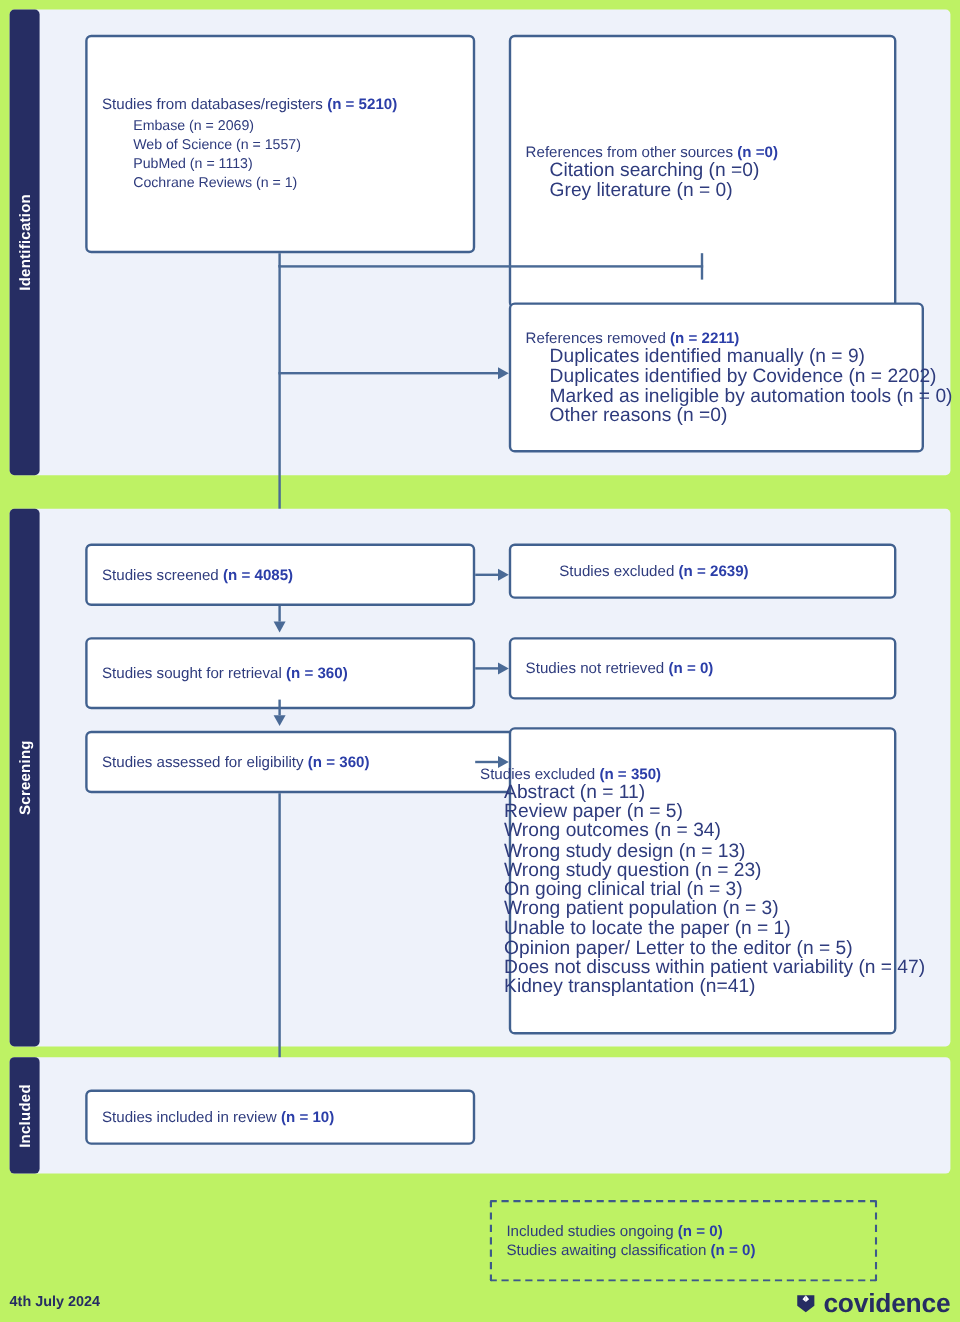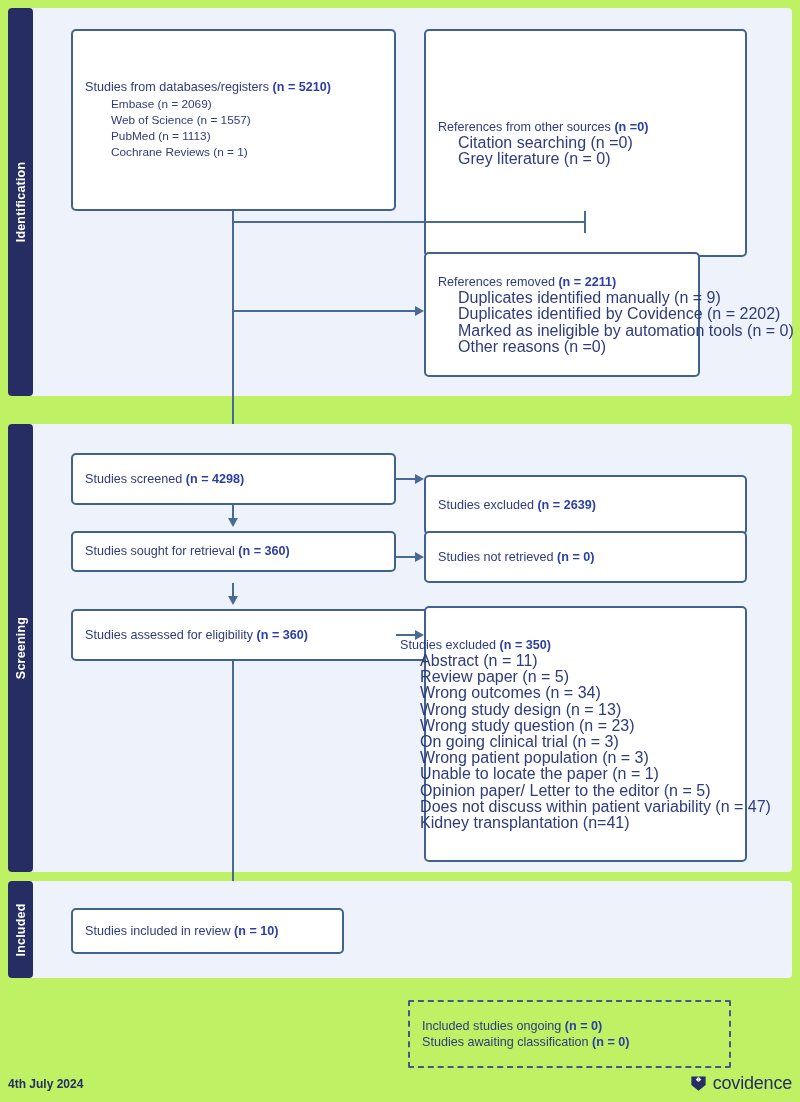--- a/index.html
+++ b/index.html
@@ -118,22 +118,22 @@
   .brand {
     position: absolute;
     right: 8px;
     top: 1073px;
     display: flex;
     align-items: center;
     gap: 5px;
   }
   .brand-name {
     color: #262d63;
-    font-size: 18px;
-    font-weight: normal;
+    font-size: 22px;
+    font-weight: bold;
     letter-spacing: -.2px;
   }
 </style>
 </head>
 <body>
 
 <div id="page">
 
   <div class="stage-panel" style="left:8px; top:8px; width:784px; height:388px;"></div>
   <div class="stage-band" style="left:8px; top:8px; width:25px; height:388px;">
@@ -157,21 +157,21 @@
     <div class="box-inner">
       <div class="line head">
         <span>References from other sources</span>
         <span class="n">(n =0)</span>
       </div>
       <div class="line sub-small">Citation searching (n =0)</div>
       <div class="line sub-small">Grey literature (n = 0)</div>
     </div>
   </div>
 
-  <div class="box" style="left:424px; top:252px; width:276px; height:125px;">
+  <div class="box" style="left:424px; top:252px; width:346px; height:125px;">
     <div class="box-inner">
       <div class="line head">
         <span>References removed</span>
         <span class="n">(n = 2211)</span>
       </div>
       <div class="line sub-small">Duplicates identified manually (n = 9)</div>
       <div class="line sub-small">Duplicates identified by Covidence (n = 2202)</div>
       <div class="line sub-small">Marked as ineligible by automation tools (n = 0)</div>
       <div class="line sub-small">Other reasons (n =0)</div>
     </div>
@@ -191,41 +191,41 @@
 
   <div class="stage-panel" style="left:8px; top:424px; width:784px; height:448px;"></div>
   <div class="stage-band" style="left:8px; top:424px; width:25px; height:448px;">
     <span class="stage-band-label">Screening</span>
   </div>
 
   <div class="box" style="left:71px; top:453px; width:325px; height:52px;">
     <div class="box-inner">
       <div class="line head">
         <span>Studies screened</span>
-        <span class="n">(n = 4298)</span>
-      </div>
-    </div>
-  </div>
-
-  <div class="box" style="left:424px; top:475px; width:323px; height:60px;">
+        <span class="n">(n = 4085)</span>
+      </div>
+    </div>
+  </div>
+
+  <div class="box" style="left:424px; top:453px; width:323px; height:46px;padding-left:28px;">
     <div class="box-inner">
       <div class="line head">
         <span>Studies excluded</span>
         <span class="n">(n = 2639)</span>
       </div>
     </div>
   </div>
 
   <div class="conn h" style="left:396px; top:478px; width:19px;"></div>
   <div class="arrow-right" style="left:415px; top:473.5px;"></div>
 
   <div class="conn v" style="left:232px; top:505px; height:13px;"></div>
   <div class="arrow-down" style="left:227.5px; top:518px;"></div>
 
-  <div class="box" style="left:71px; top:531px; width:325px; height:41px;">
+  <div class="box" style="left:71px; top:531px; width:325px; height:60px;">
     <div class="box-inner">
       <div class="line head">
         <span>Studies sought for retrieval</span>
         <span class="n">(n = 360)</span>
       </div>
     </div>
   </div>
 
   <div class="box" style="left:424px; top:531px; width:323px; height:52px;">
     <div class="box-inner">
@@ -275,21 +275,21 @@
   <div class="arrow-right" style="left:415px; top:629.5px;"></div>
 
   <div class="conn v" style="left:232px; top:661px; height:235px;"></div>
   <div class="arrow-down" style="left:227.5px; top:896px;"></div>
 
   <div class="stage-panel" style="left:8px; top:881px; width:784px; height:97px;"></div>
   <div class="stage-band" style="left:8px; top:881px; width:25px; height:97px;">
     <span class="stage-band-label">Included</span>
   </div>
 
-  <div class="box" style="left:71px; top:908px; width:273px; height:46px;">
+  <div class="box" style="left:71px; top:908px; width:325px; height:46px;">
     <div class="box-inner">
       <div class="line head">
         <span>Studies included in review</span>
         <span class="n">(n = 10)</span>
       </div>
     </div>
   </div>
 
   <div class="box dashed" style="left:408px; top:1000px; width:323px; height:68px;">
     <div class="box-inner">

